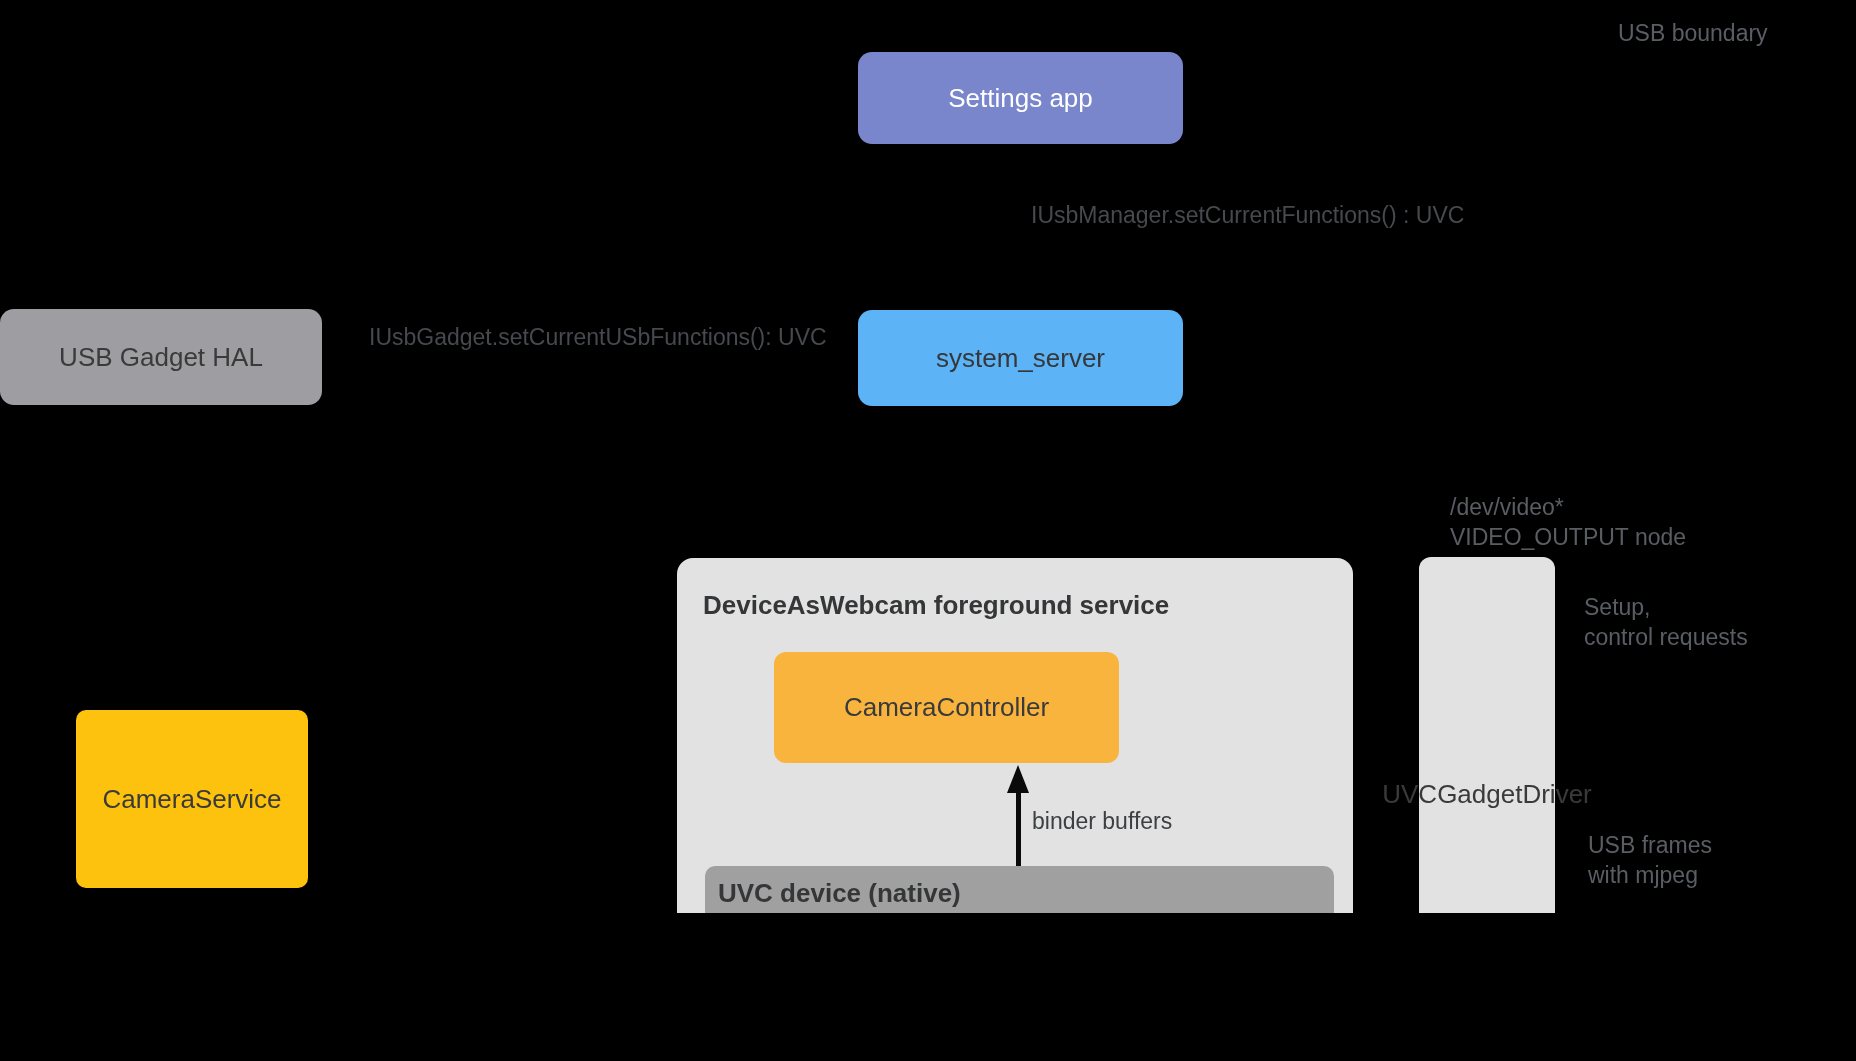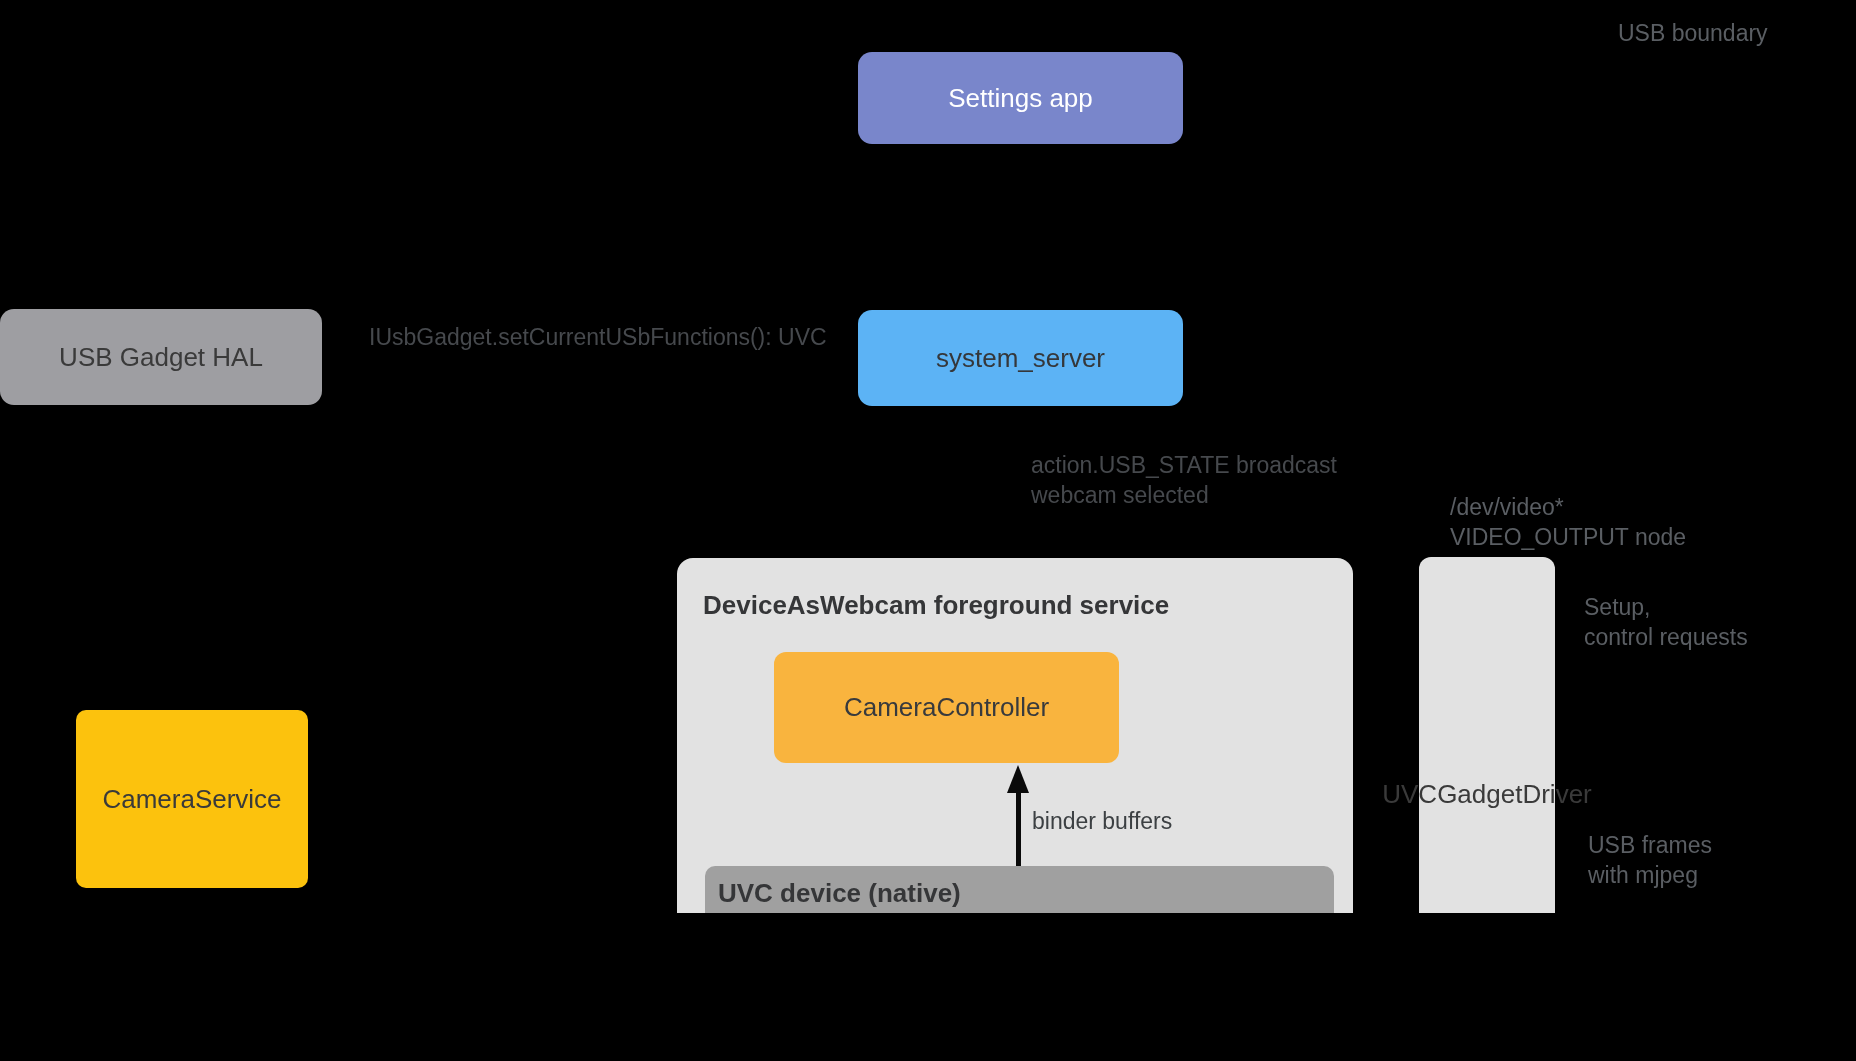--- a/index.html
+++ b/index.html
@@ -70,35 +70,32 @@
   <div class="hline conn-hal-system"></div>
   <div class="vline conn-system-daw"></div>
   <div class="hline conn-camsvc-daw"></div>
 
   <div class="ann ann-med usb-boundary">USB boundary</div>
 
   <div class="box settings-app">
     <span>Settings app</span>
   </div>
 
+  <div class="ann ann-dark iusbmanager">IUsbManager.setCurrentFunctions() : UVC</div>
 
   <div class="box usb-gadget-hal">
     <span>USB Gadget HAL</span>
   </div>
 
   <div class="ann ann-dark iusbgadget">IUsbGadget.setCurrentUSbFunctions(): UVC</div>
 
   <div class="box system-server">
     <span>system_server</span>
   </div>
 
-  <div class="ann ann-dark usb-state">
-    <div>action.USB_STATE broadcast</div>
-    <div>webcam selected</div>
-  </div>
 
   <div class="ann ann-med dev-video">
     <div>/dev/video*</div>
     <div>VIDEO_OUTPUT node</div>
   </div>
 
   <div class="daw-container"></div>
   <div class="daw-title">DeviceAsWebcam foreground service</div>
 
   <div class="box camera-controller">

